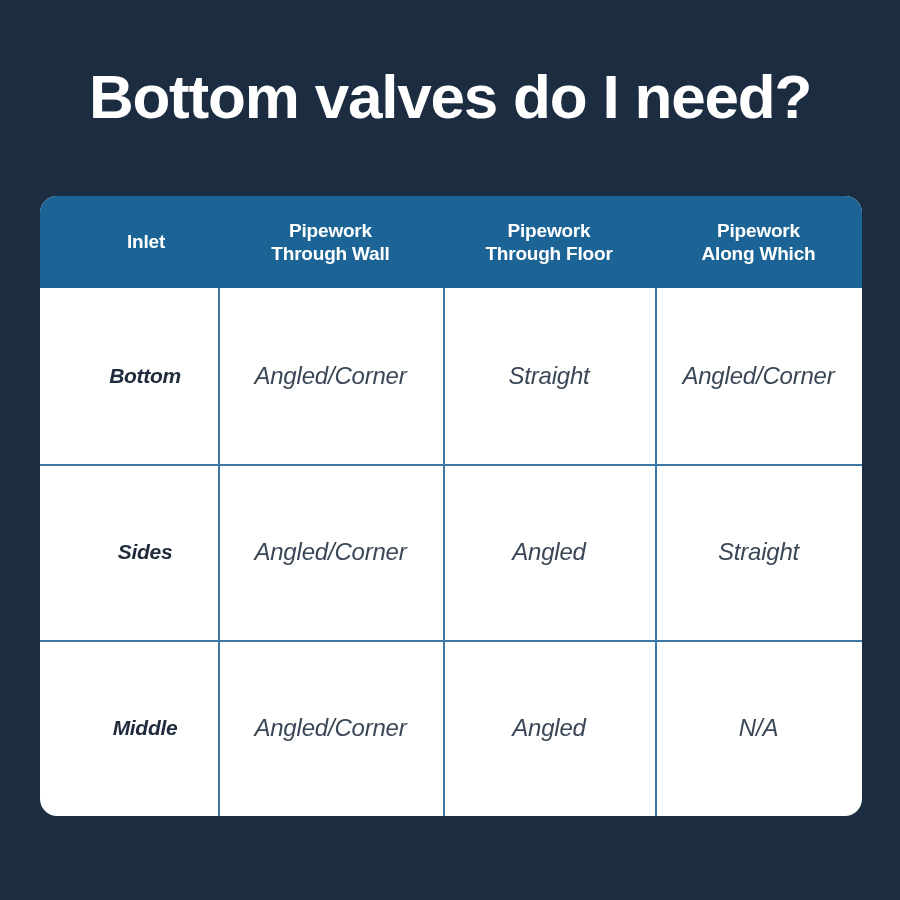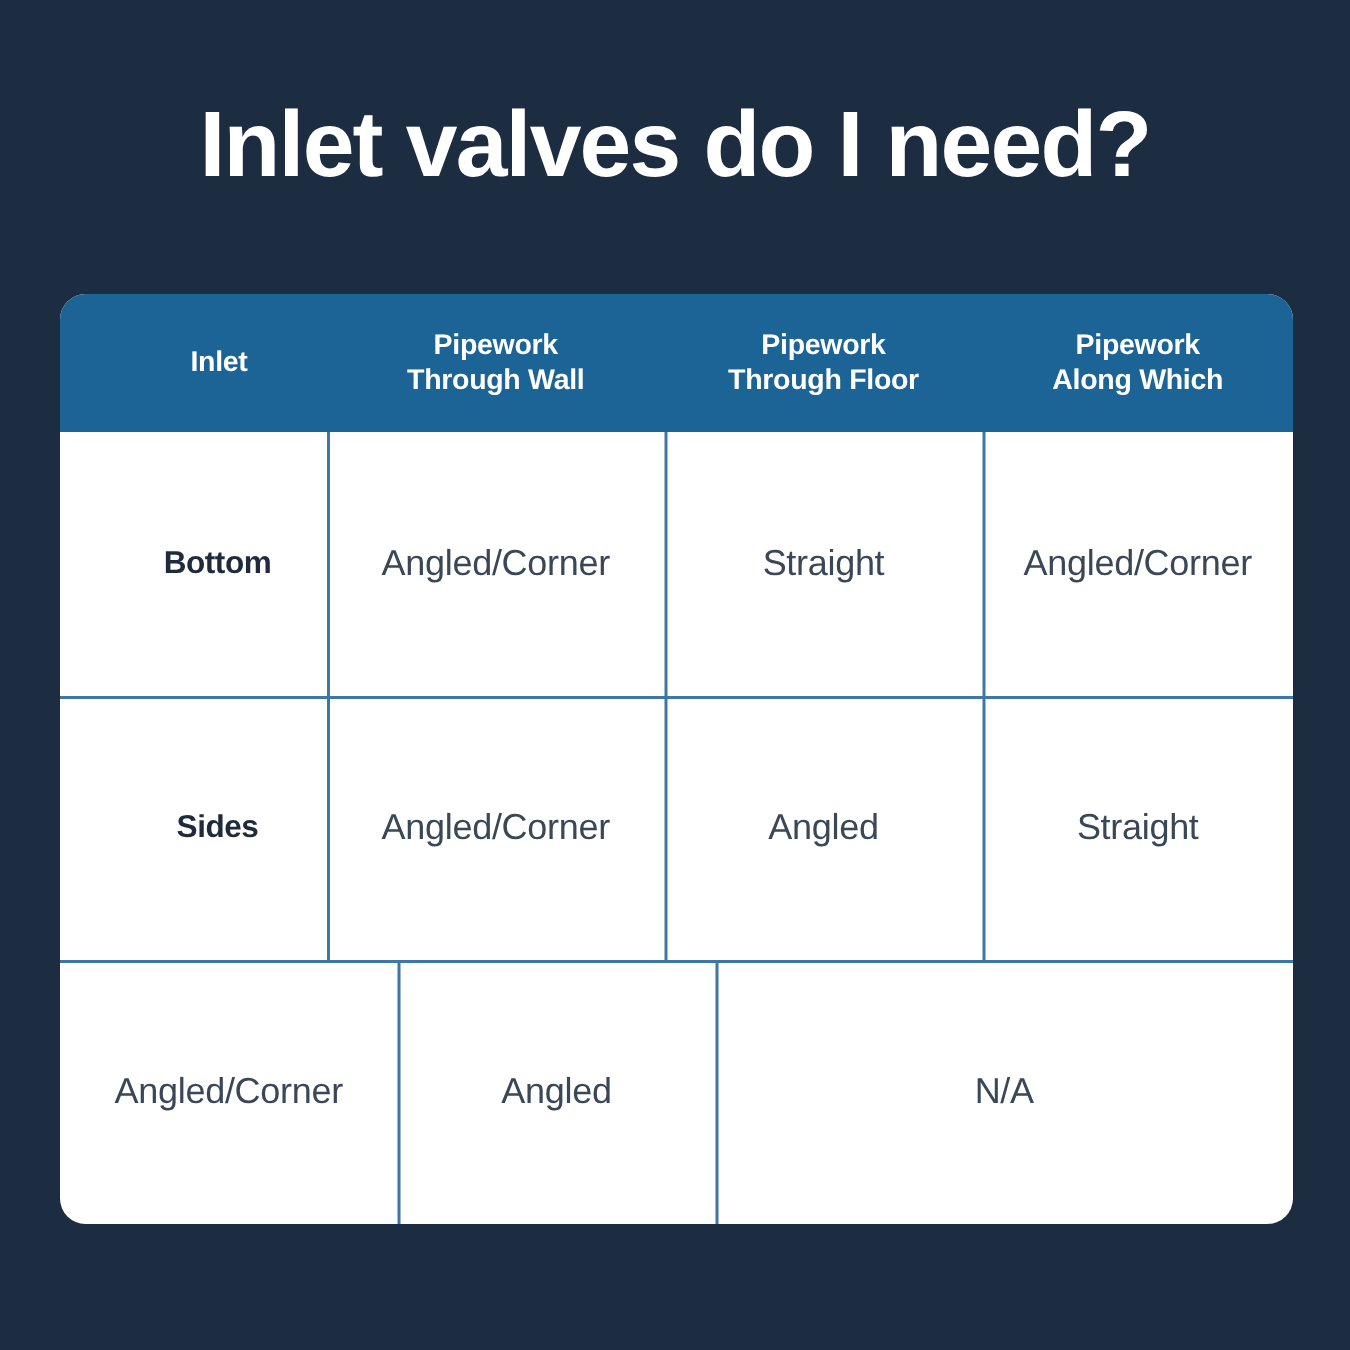--- a/index.html
+++ b/index.html
@@ -93,20 +93,21 @@
   }
   .td {
     box-sizing: border-box;
     text-align: center;
     position: relative;
     align-self: stretch;
     display: flex;
     align-items: center;
     justify-content: center;
     padding: 0 8px;
+    font-style: italic;
   }
   .td + .td::before {
     content: "";
     position: absolute;
     left: 0;
     top: 0;
     bottom: 0;
     width: 2px;
     background: #3d77a5;
   }
@@ -128,21 +129,21 @@
     font-size: 24px;
     font-weight: normal;
     letter-spacing: -0.2px;
   }
 </style>
 </head>
 <body>
 
 <div class="page">
 
-  <div class="title">Inlet valves do I need?</div>
+  <div class="title">Bottom valves do I need?</div>
 
   <div class="card">
 
     <div class="thead">
       <div class="th c0">
         <span>Inlet</span>
       </div>
       <div class="th c1">
         <span>Pipework</span>
         <span class="l2">Through Wall</span>
@@ -183,20 +184,23 @@
         </div>
         <div class="td c2">
           <span class="cellvalue">Angled</span>
         </div>
         <div class="td c3">
           <span class="cellvalue">Straight</span>
         </div>
       </div>
 
       <div class="tr">
+        <div class="td c0">
+          <span class="rowlabel">Middle</span>
+        </div>
         <div class="td c1">
           <span class="cellvalue">Angled/Corner</span>
         </div>
         <div class="td c2">
           <span class="cellvalue">Angled</span>
         </div>
         <div class="td c3">
           <span class="cellvalue">N/A</span>
         </div>
       </div>

